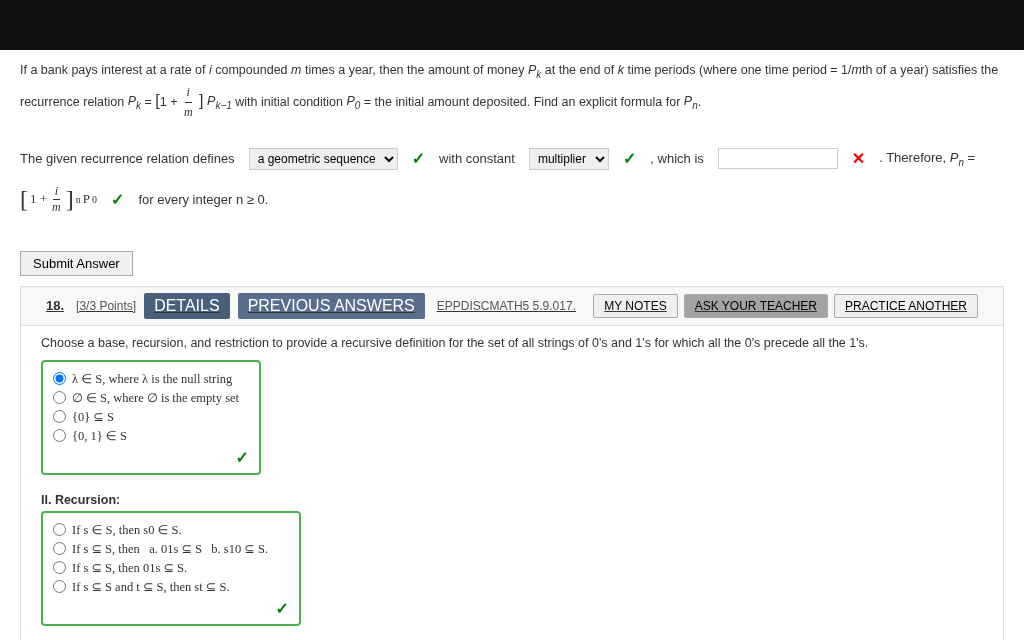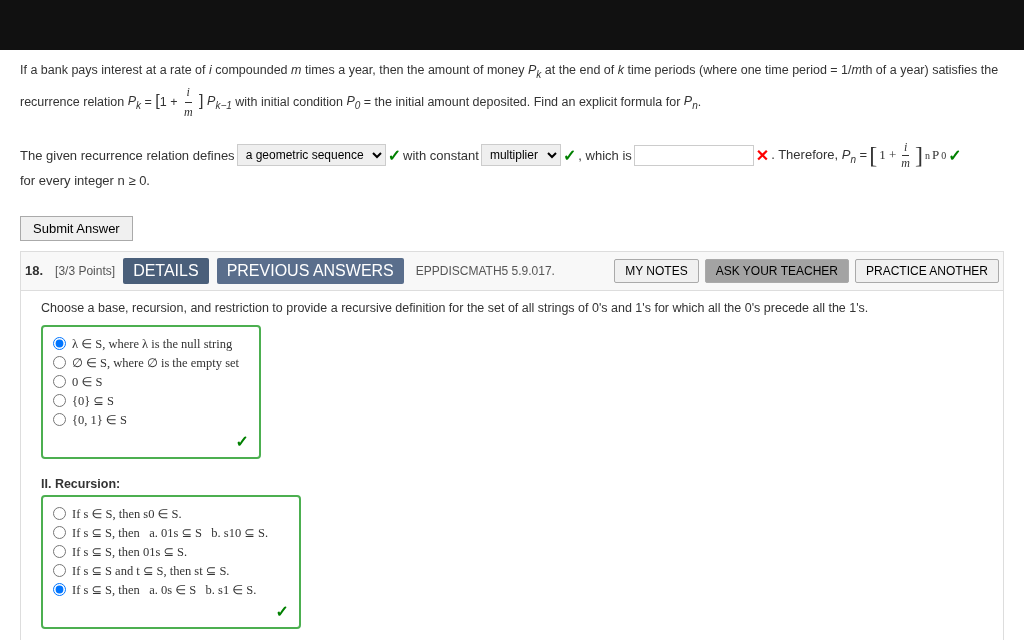--- a/index.html
+++ b/index.html
@@ -18,22 +18,22 @@
       padding: 10px 20px;
     }
     .problem-text {
       font-size: 12.5px;
       line-height: 1.6;
       margin-bottom: 8px;
     }
     .recurrence-row {
       display: flex;
       align-items: center;
-      gap: 2px;
-      margin: 18px 0;
+      gap: 14px;
+      margin: 26px 0;
       flex-wrap: wrap;
     }
     .text-input {
       border: 1px solid #ccc;
       padding: 2px 6px;
       width: 120px;
       font-size: 13px;
     }
     .x-icon {
       color: red;
@@ -57,22 +57,23 @@
       padding: 4px 12px;
       cursor: pointer;
       font-size: 13px;
       margin: 10px 0;
     }
     .problem-header {
       display: flex;
       align-items: center;
       background: #f8f8f8;
       border: 1px solid #ddd;
-      padding: 6px 4px;
+      padding: 6px 25px;
       gap: 8px;
+      text-decoration: underline;
     }
     .problem-number {
       font-weight: bold;
       font-size: 13px;
       margin-right: 4px;
     }
     .points-badge {
       font-size: 12px;
       color: #555;
     }
@@ -256,24 +257,20 @@
       <div class="radio-item">
         <input type="radio" name="base" checked="" style="">
         <span>λ ∈ S, where λ is the null string</span>
       </div>
       <div class="radio-item">
         <input type="radio" name="base" style="">
         <span>∅ ∈ S, where ∅ is the empty set</span>
       </div>
       <div class="radio-item">
         <input type="radio" name="base" style="">
-        <span>0 ∈ S</span>
-      </div>
-      <div class="radio-item">
-        <input type="radio" name="base" style="">
         <span>{0} ⊆ S</span>
       </div>
       <div class="radio-item">
         <input type="radio" name="base" style="">
         <span>{0, 1} ∈ S</span>
       </div>
       <div class="check-bottom">✓</div>
     </div>
 
     
@@ -288,24 +285,20 @@
         <span>If s ⊆ S, then &nbsp; a. 01s ⊆ S &nbsp; b. s10 ⊆ S.</span>
       </div>
       <div class="radio-item">
         <input type="radio" name="recursion" style="">
         <span>If s ⊆ S, then 01s ⊆ S.</span>
       </div>
       <div class="radio-item">
         <input type="radio" name="recursion" style="">
         <span>If s ⊆ S and t ⊆ S, then st ⊆ S.</span>
       </div>
-      <div class="radio-item">
-        <input type="radio" name="recursion" checked="" style="">
-        <span>If s ⊆ S, then &nbsp; a. 0s ∈ S &nbsp; b. s1 ∈ S.</span>
-      </div>
       <div class="check-bottom">✓</div>
     </div>
 
     
     
     
   </div>
 </div>
 
 </body></html>

